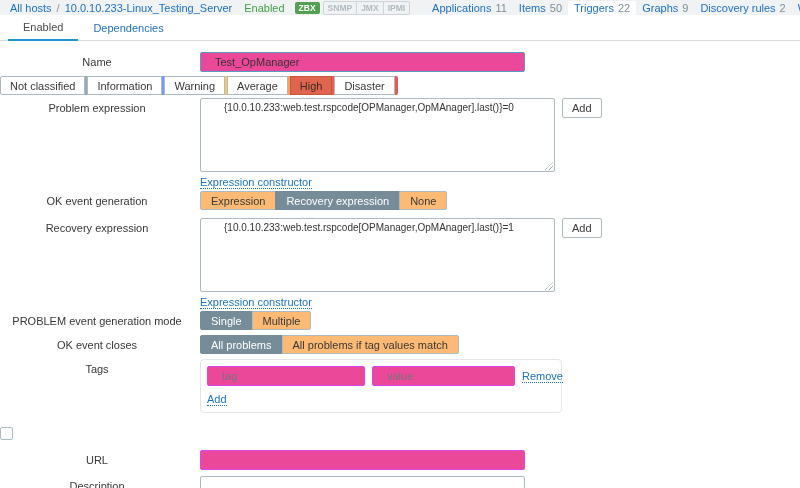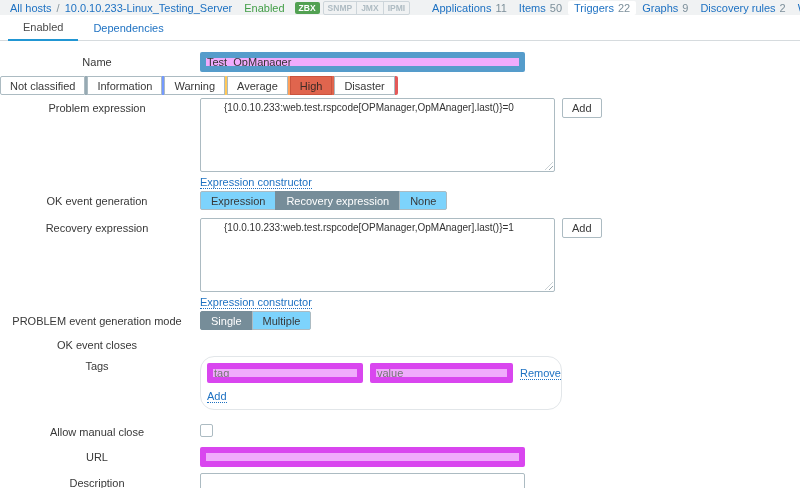--- a/index.html
+++ b/index.html
@@ -31,22 +31,22 @@
   .tab { display:flex; align-items:center; padding:0 15px; font-size:11px;
          color:#1D71C2; cursor:pointer; }
   .tab.active { color:#4A4A4A; border-bottom:2px solid #2196D3; margin-bottom:-1px; }
 
   
   .form { padding-top:11px; font-size:11px; color:#383838; }
   .row { display:flex; margin-bottom:5px; }
   .lbl { width:200px; flex:none; text-align:center; padding-right:6px; padding-top:4px; color:#383838; }
   .field { flex:1; min-width:0; }
 
-  .input { height:20px; border:6px solid #d946ef; border-radius:2px; padding:2px 1px;
-           font-family:"Liberation Sans", sans-serif; font-size:11px; color:#333; background:#f0abfc; }
+  .input { height:20px; border:1px solid #d946ef; border-radius:2px; padding:2px 14px;
+           font-family:"Liberation Sans", sans-serif; font-size:11px; color:#333; background:#ec4899; }
   .w-main { width:325px; }
   .input.focused { border-color:#559CCB; }
 
   .ta-wrap { position:relative; display:inline-block; }
   textarea.expr { width:355px; height:74px; border:1px solid #ACBBC2; border-radius:2px;
                   padding:3px 23px; font-family:"Liberation Sans", sans-serif; font-size:10px;
                   color:#333; resize:none; display:block; }
   .resize-handle { position:absolute; right:2px; bottom:2px; width:8px; height:8px;
                    pointer-events:none;
                    background:repeating-linear-gradient(135deg, transparent 0 2px, #9aa7ad 2px 3px);
@@ -54,37 +54,37 @@
   .expr-line { display:flex; gap:7px; align-items:flex-start; }
   .btn { height:20px; padding:2px 9px; border:1px solid #ACBBC2; border-radius:2px;
          background:#fff; font-family:"Liberation Sans", sans-serif; font-size:11px;
          color:#383838; cursor:pointer; }
   .sub-link { margin-top:4px; }
   a.dotted { border-bottom:1px dotted #1D71C2; }
 
   
   .seg { display:inline-flex; }
   .seg-btn { padding:0 10px; height:19px; border:1px solid #ACBBC2; margin-left:-1px;
-             background:#7dd3fc; color:#383838; font-family:"Liberation Sans", sans-serif;
+             background:#fdba74; color:#383838; font-family:"Liberation Sans", sans-serif;
              font-size:11px; cursor:pointer; }
   .seg-btn:first-child { margin-left:0; border-radius:2px 0 0 2px; }
   .seg-btn:last-child { border-radius:0 2px 2px 0; }
   .seg-btn.selected { background:#768D99; border-color:#768D99; color:#fff; }
 
   
   .sev { display:inline-flex; align-items:stretch;text-align:center; }
   .sev-cell { display:flex; align-items:center; padding:0 9px; height:19px;
               border:1px solid #ACBBC2; margin-left:-1px; background:#fff; cursor:pointer; }
   .sev-cell:first-child { margin-left:0; border-radius:2px 0 0 2px; }
   .sev-cell.selected { border-color:#C9543F; color:#3D2B26; }
   .sev-stripe { width:3px; flex:none; }
   .sev-stripe.last { border-radius:0 2px 2px 0; }
 
   
-  .tags-panel { width:362px; border:1px solid #E2E6E9; border-radius:14px; padding:6px; }
+  .tags-panel { width:362px; border:1px solid #E2E6E9; border-radius:4px; padding:6px; }
   .tags-row { display:flex; align-items:center; gap:7px; }
   .w-tag { width:158px; }
   .w-value { width:143px; }
   .tags-add { display:inline-block; margin-top:7px; }
 
   .checkbox { width:13px; height:13px; border:1px solid #ACBBC2; border-radius:2px;
               display:inline-block; background:#fff; margin-top:2px; cursor:pointer; }
 
   textarea.desc { width:325px; height:70px; border:1px solid #ACBBC2; border-radius:2px;
                   padding:3px 5px; font-family:"Liberation Sans", sans-serif; font-size:10px;
@@ -231,38 +231,43 @@
       <div class="field">
         <span class="seg">
           <button type="button" class="seg-btn selected">Single</button>
           <button type="button" class="seg-btn">Multiple</button>
         </span>
       </div>
     </div>
 
     <div class="row mb5">
       <div class="lbl">OK event closes</div>
+      <div class="field">
+        <span class="seg">
+          <button type="button" class="seg-btn selected">All problems</button>
+          <button type="button" class="seg-btn">All problems if tag values match</button>
+        </span>
+      </div>
     </div>
 
     <div class="row mb12">
       <div class="lbl">Tags</div>
       <div class="field">
         <div class="tags-panel">
           <div class="tags-row">
             <input class="input w-tag" placeholder="tag" style="">
             <input class="input w-value" placeholder="value" style="">
             <a class="link dotted">Remove</a>
           </div>
           <a class="link dotted tags-add">Add</a>
         </div>
       </div>
     </div>
 
     <div class="row mb8">
-      <div class="lbl">Allow manual close</div>
       <div class="field">
         <span class="checkbox"></span>
       </div>
     </div>
 
     <div class="row mb6">
       <div class="lbl">URL</div>
       <div class="field">
         <input class="input w-main" value="" style="">
       </div>

